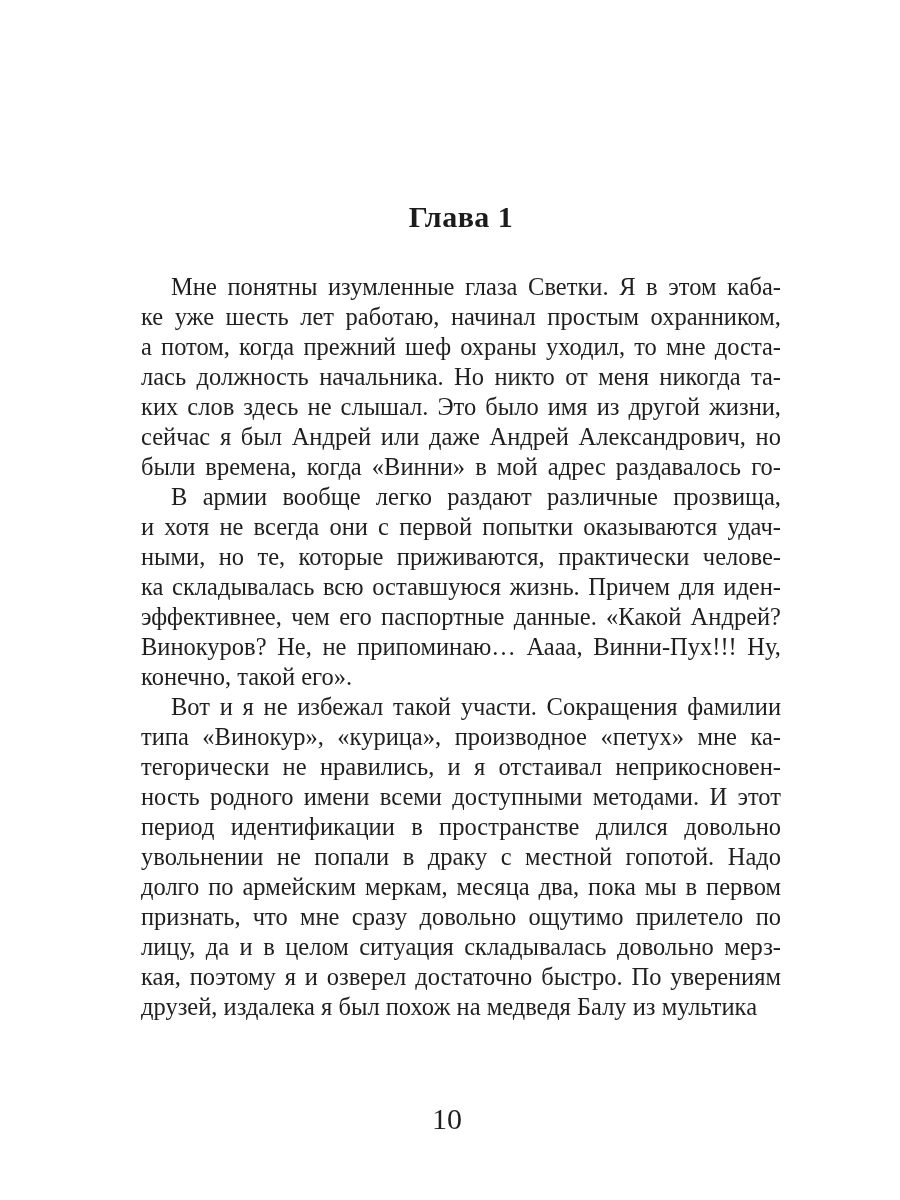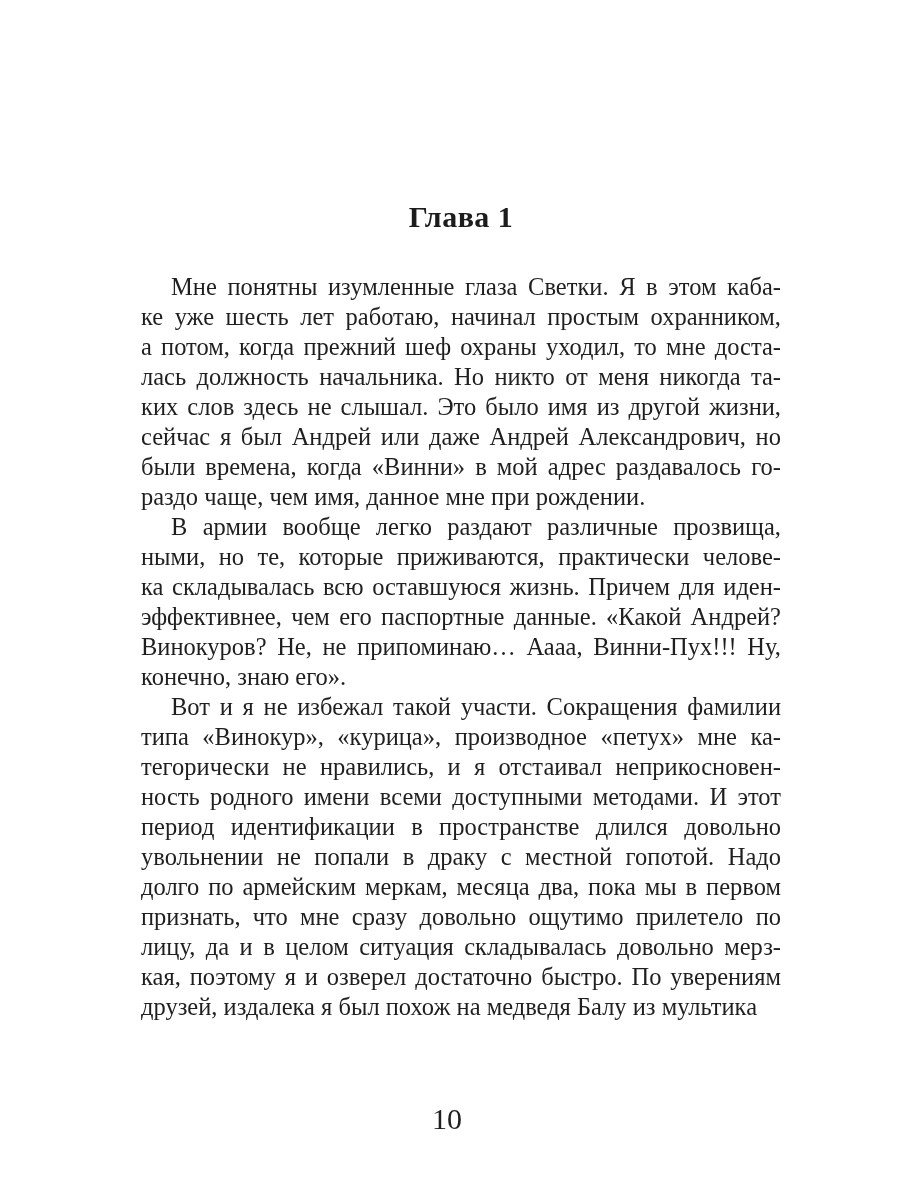--- a/index.html
+++ b/index.html
@@ -73,29 +73,29 @@
 
   <div class="text-block" id="text-block">
       <div class="paragraph">
         <div class="line first">Мне понятны изумленные глаза Светки. Я в этом каба-</div>
         <div class="line">ке уже шесть лет работаю, начинал простым охранником,</div>
         <div class="line">а потом, когда прежний шеф охраны уходил, то мне доста-</div>
         <div class="line">лась должность начальника. Но никто от меня никогда та-</div>
         <div class="line">ких слов здесь не слышал. Это было имя из другой жизни,</div>
         <div class="line">сейчас я был Андрей или даже Андрей Александрович, но</div>
         <div class="line">были времена, когда «Винни» в мой адрес раздавалось го-</div>
-        <div class="line last">раздо чаще, чем имя, данное мне при рождении.</div>
       </div>
       <div class="paragraph">
         <div class="line first">В армии вообще легко раздают различные прозвища,</div>
+        <div class="line">и хотя не всегда они с первой попытки оказываются удач-</div>
         <div class="line">ными, но те, которые приживаются, практически челове-</div>
         <div class="line">ка складывалась всю оставшуюся жизнь. Причем для иден-</div>
         <div class="line">эффективнее, чем его паспортные данные. «Какой Андрей?</div>
         <div class="line">Винокуров? Не, не припоминаю… Аааа, Винни-Пух!!! Ну,</div>
-        <div class="line last">конечно, знаю его».</div>
+        <div class="line last">конечно, такой его».</div>
       </div>
       <div class="paragraph">
         <div class="line first">Вот и я не избежал такой участи. Сокращения фамилии</div>
         <div class="line">типа «Винокур», «курица», производное «петух» мне ка-</div>
         <div class="line">тегорически не нравились, и я отстаивал неприкосновен-</div>
         <div class="line">ность родного имени всеми доступными методами. И этот</div>
         <div class="line">период идентификации в пространстве длился довольно</div>
         <div class="line">увольнении не попали в драку с местной гопотой. Надо</div>
         <div class="line">долго по армейским меркам, месяца два, пока мы в первом</div>
         <div class="line">признать, что мне сразу довольно ощутимо прилетело по</div>

